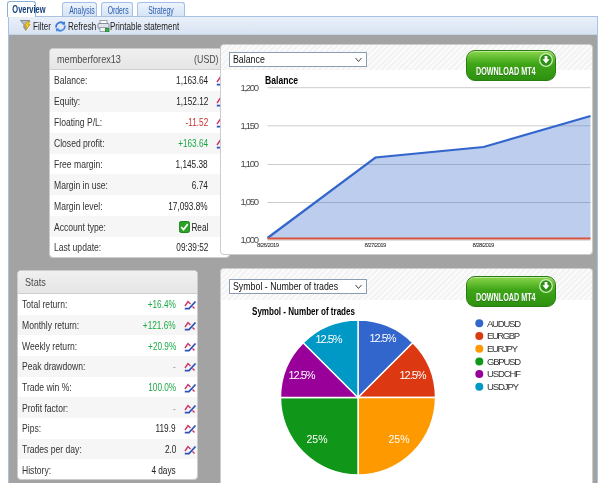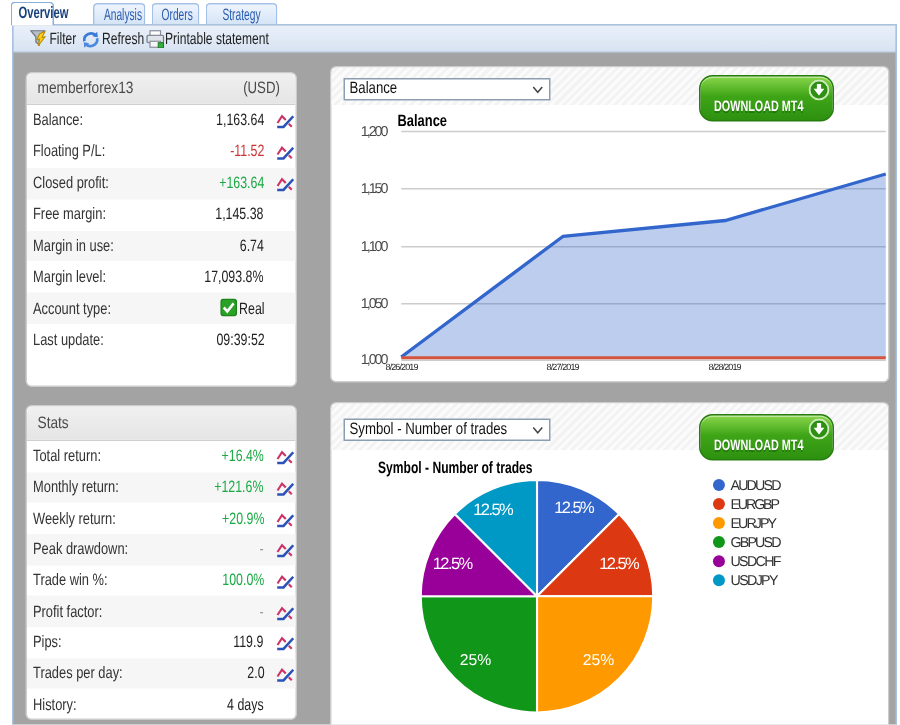--- a/index.html
+++ b/index.html
@@ -100,28 +100,37 @@
       <path d="M2.2,11.8 l-0.4,-3.6 3.6,0.6 Z" fill="#4a8ade"></path>
     </svg>
     <svg class="abs" style="left:88px;top:3px;" width="13" height="12" viewBox="0 0 13 12">
       <rect x="3" y="0.5" width="7" height="4" fill="#fff" stroke="#8a8f98" stroke-width="0.8"></rect>
       <rect x="1" y="3.5" width="11" height="5" rx="1" fill="#dfe3ea" stroke="#6d7683" stroke-width="0.8"></rect>
       <rect x="3" y="7.5" width="7" height="4" fill="#f4f6f9" stroke="#8a8f98" stroke-width="0.8"></rect>
       <rect x="8.5" y="8.5" width="3.5" height="3.5" fill="#35b040" stroke="#1d7c26" stroke-width="0.7"></rect>
     </svg>
   </div>
 
-  <div class="lpanel" style="top:31px; height:210px;">
+  <div class="lpanel" style="top:31px; height:210px;margin-left:32px;">
     <div class="lhead">
         <span class="l">memberforex13</span>
         <span class="r">(USD)</span>
       </div>
     <div class="row r1">
         <span class="lab">Balance:</span>
         <span class="val">1,163.64</span>
+        <span class="ico">
+          <svg width="13" height="12" viewBox="0 0 13 12">
+            <use href="#ch"></use>
+          </svg>
+        </span>
+      </div>
+    <div class="row r1 alt">
+        <span class="lab">Equity:</span>
+        <span class="val">1,152.12</span>
         <span class="ico">
           <svg width="13" height="12" viewBox="0 0 13 12">
             <use href="#ch"></use>
           </svg>
         </span>
       </div>
     <div class="row r1">
         <span class="lab">Floating P/L:</span>
         <span class="val neg">-11.52</span>
         <span class="ico">

